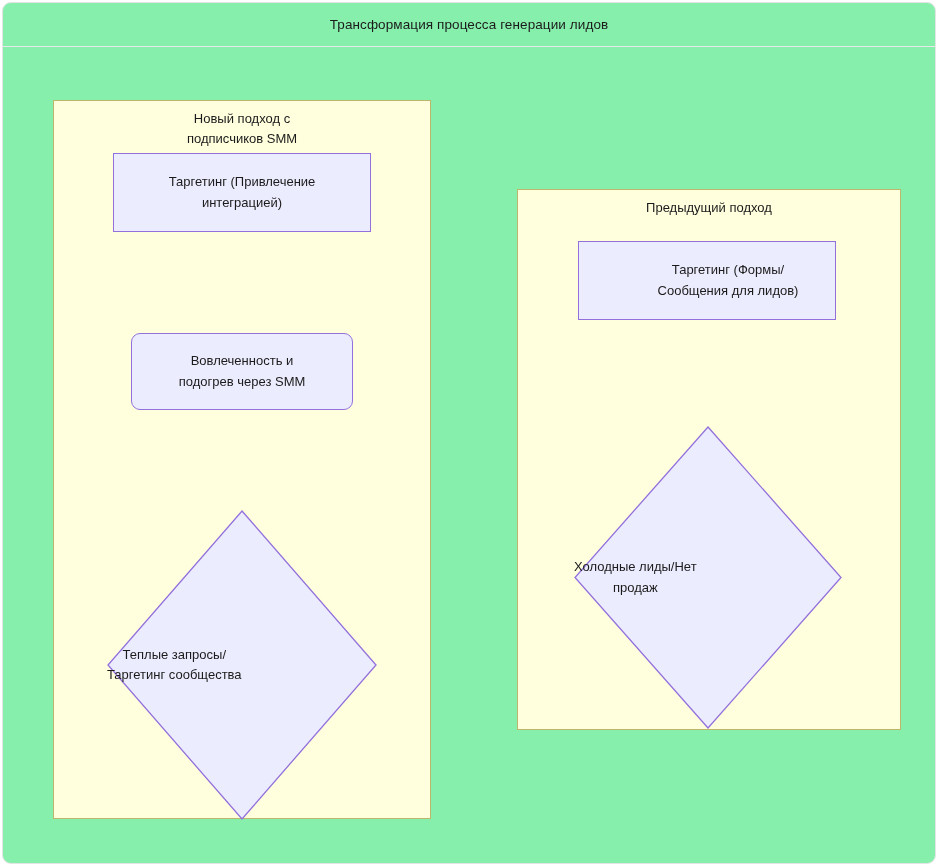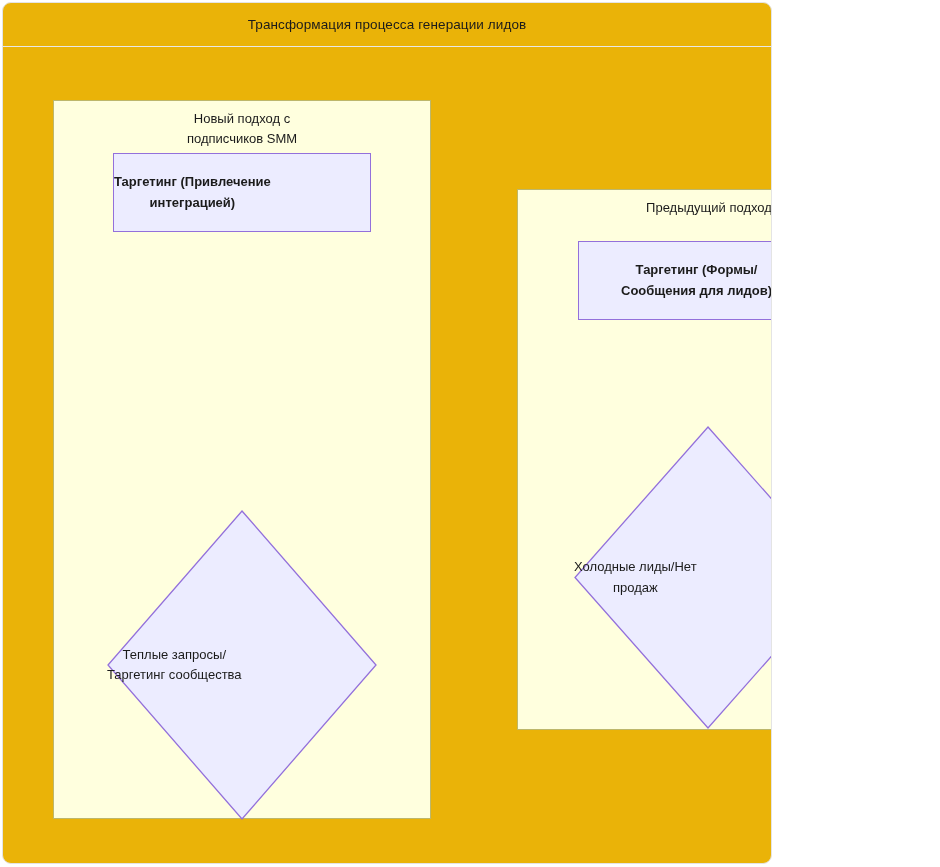--- a/index.html
+++ b/index.html
@@ -11,23 +11,23 @@
     width: 940px;
     height: 867px;
     font-family: "Liberation Sans", "DejaVu Sans", sans-serif;
     overflow: hidden;
   }
 
   .page-frame {
     position: absolute;
     left: 2px;
     top: 2px;
-    width: 770px;
+    width: 934px;
     height: 862px;
-    background: #eab308;
+    background: #86efac;
     border: 1px solid #e4e4e4;
     border-radius: 9px;
     box-sizing: border-box;
     overflow: hidden;
   }
 
   .title-bar {
     position: absolute;
     left: 0;
     top: 0;
@@ -78,25 +78,25 @@
   #cluster-prev { left: 514px; top: 141px; width: 384px; height: 541px; }
 
   
   .node {
     position: absolute;
     background: #ececff;
     border: 1.3px solid #9370db;
     box-sizing: border-box;
     display: flex;
     align-items: center;
+    justify-content: center;
     text-align: center;
     font-size: 13px;
     color: #1b1b1b;
     line-height: 1.55;
-    font-weight: bold;
   }
   .node.rounded { border-radius: 9px; }
 
   #node-targeting-new  { left: 110px; top: 105px; width: 258px; height: 79px; }
   #node-engagement     { left: 128px; top: 285px; width: 222px; height: 77px; }
   #node-targeting-prev { left: 575px; top: 193px; width: 258px; height: 79px; padding-left: 42px; }
 
   
   .diamond-wrap {
     position: absolute;
@@ -186,20 +186,26 @@
       </div>
     </div>
 
     <div class="node" id="node-targeting-new">
       <div>
         <span>Таргетинг (Привлечение</span><br>
         <span>интеграцией)</span>
       </div>
     </div>
 
+    <div class="node rounded" id="node-engagement">
+      <div>
+        <span>Вовлеченность и</span><br>
+        <span>подогрев через SMM</span>
+      </div>
+    </div>
 
     <div class="diamond-wrap" id="diamond-warm">
       <svg class="diamond-shape" viewBox="0 0 270 310" preserveAspectRatio="none">
         <polygon points="135,1 269,155 135,309 1,155" fill="#ececff" stroke="#9370db" stroke-width="1.3"></polygon>
       </svg>
       <div class="diamond-label">
         <div>
           <span>Теплые запросы/</span><br>
           <span>Таргетинг сообщества</span>
         </div>

